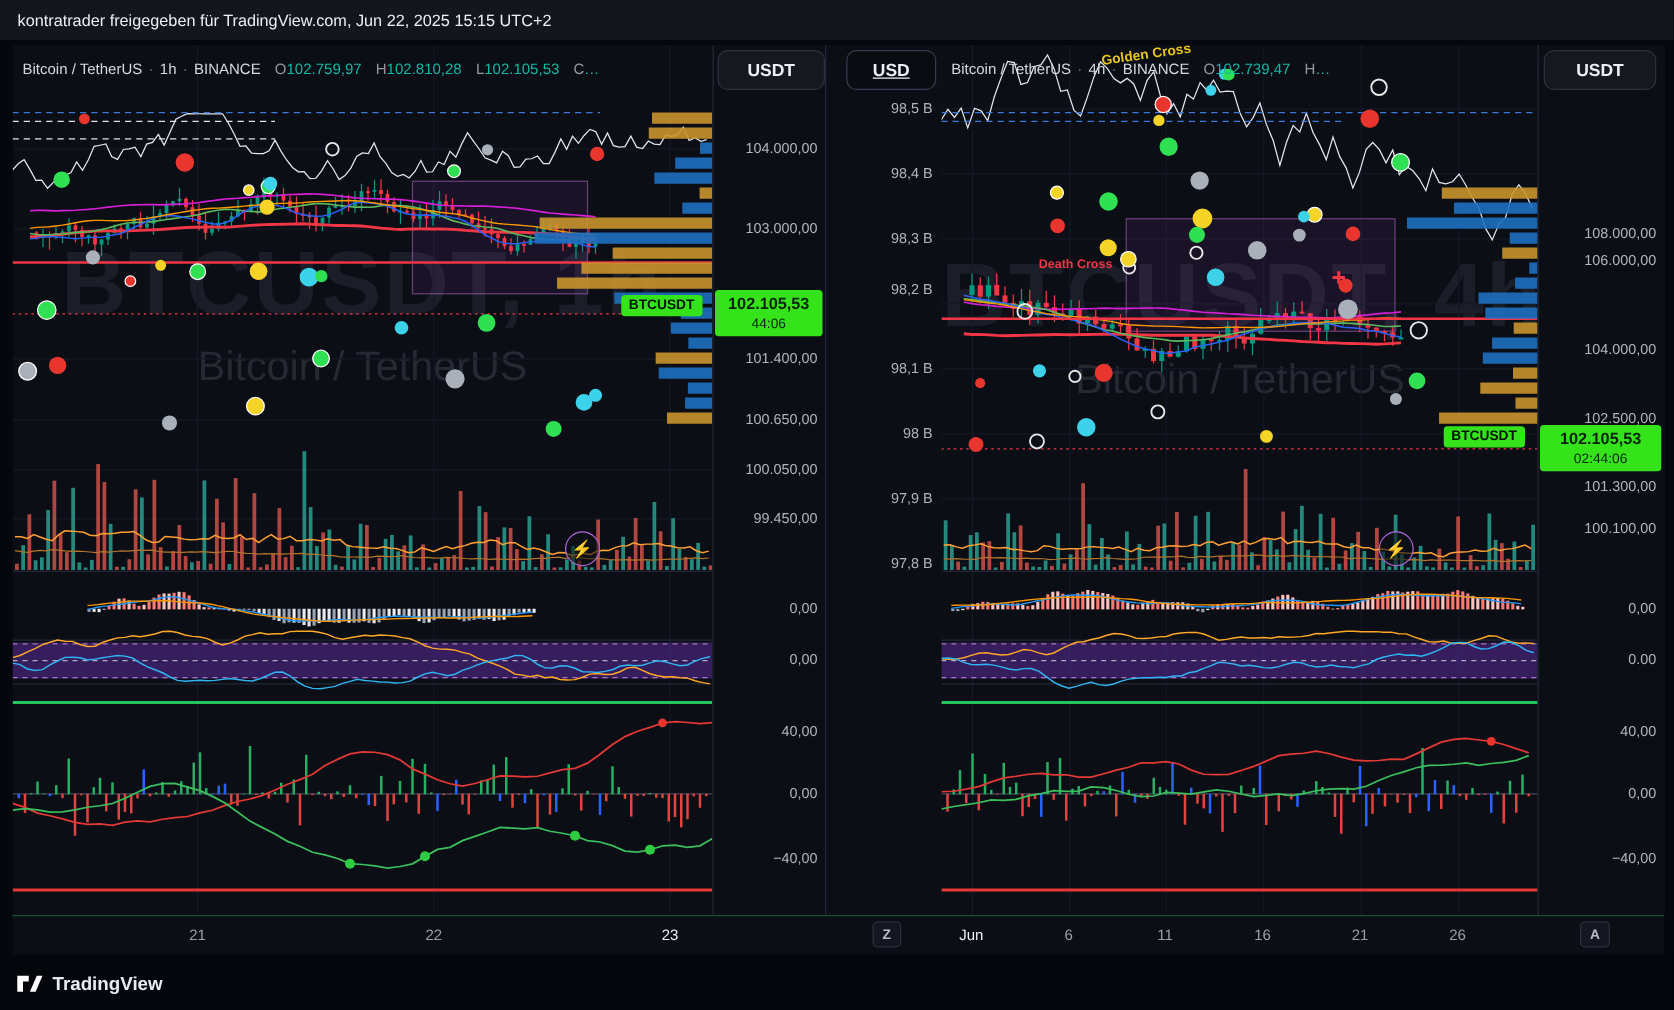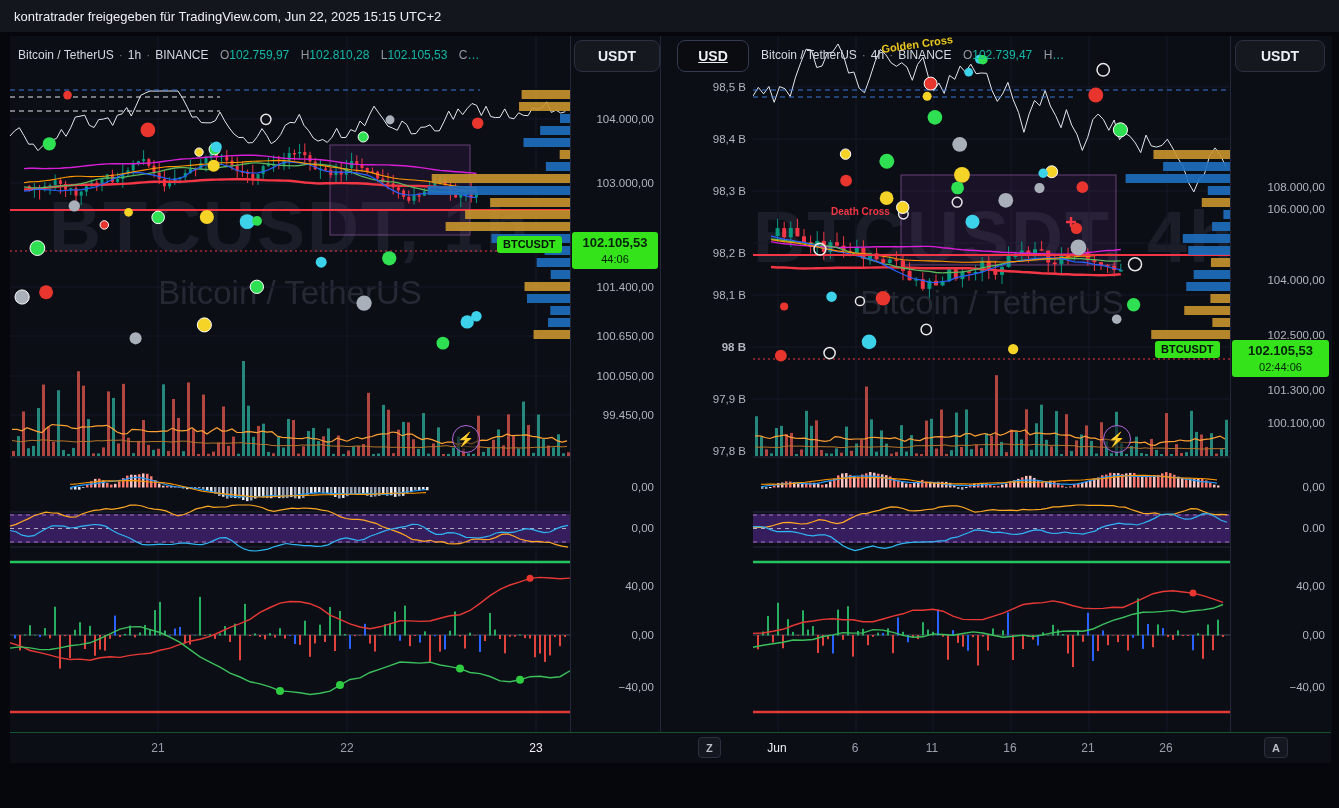--- a/index.html
+++ b/index.html
@@ -670,23 +670,23 @@
       <div class="p">102.105,53</div>
       <div class="c">44:06</div>
     </div>
   </div>
 
   <div class="axis-col" style="left:660px;width:92px;">
     <div class="btn usd" style="left:16px;top:4px;width:70px;height:30px;">USD</div>
     <div class="axis-label" style="top:51px;">98,5 B</div>
     <div class="axis-label" style="top:103px;">98,4 B</div>
     <div class="axis-label" style="top:155px;">98,3 B</div>
-    <div class="axis-label" style="top:217px;margin-left:33px;">98,2 B</div>
+    <div class="axis-label" style="top:196px;margin-left:33px;">98,2 B</div>
     <div class="axis-label" style="top:259px;">98,1 B</div>
-    <div class="axis-label" style="top:311px;font-weight:bold;">98 B</div>
+    <div class="axis-label" style="top:311px;">98 B</div>
     <div class="axis-label" style="top:363px;">97,9 B</div>
     <div class="axis-label" style="top:415px;">97,8 B</div>
   </div>
 
   <div class="pane" style="left:752px;width:478px;border-left:1px solid #222839;">
     <div class="watermark" style="top:160px;">
       <div class="wm1">BTCUSDT, 4h</div>
       <div class="wm2">Bitcoin / TetherUS</div>
     </div>
     <svg id="rightSvg" width="478" height="696">
@@ -1240,14 +1240,23 @@
     <div class="time-label bold" style="left:767px;">Jun</div>
     <div class="time-label" style="left:845px;">6</div>
     <div class="time-label" style="left:922px;">11</div>
     <div class="time-label" style="left:1000px;">16</div>
     <div class="time-label" style="left:1078px;">21</div>
     <div class="time-label" style="left:1156px;">26</div>
     <div class="mini-btn" style="left:688px;">Z</div>
     <div class="mini-btn" style="left:1254px;">A</div>
   </div>
 
+  <div class="footer">
+    <span style="display:inline-flex;">
+      <svg width="22" height="22" viewBox="0 0 24 24">
+        <path fill="#ffffff" d="M2 5 h10 v5 h-5 v9 h-5 z"></path>
+        <path fill="#ffffff" d="M13 19 l6 -14 h5 l-6 14 z"></path>
+      </svg>
+    </span>
+    <span class="brand">TradingView</span>
+  </div>
 
 </div>
 
 </body></html>

